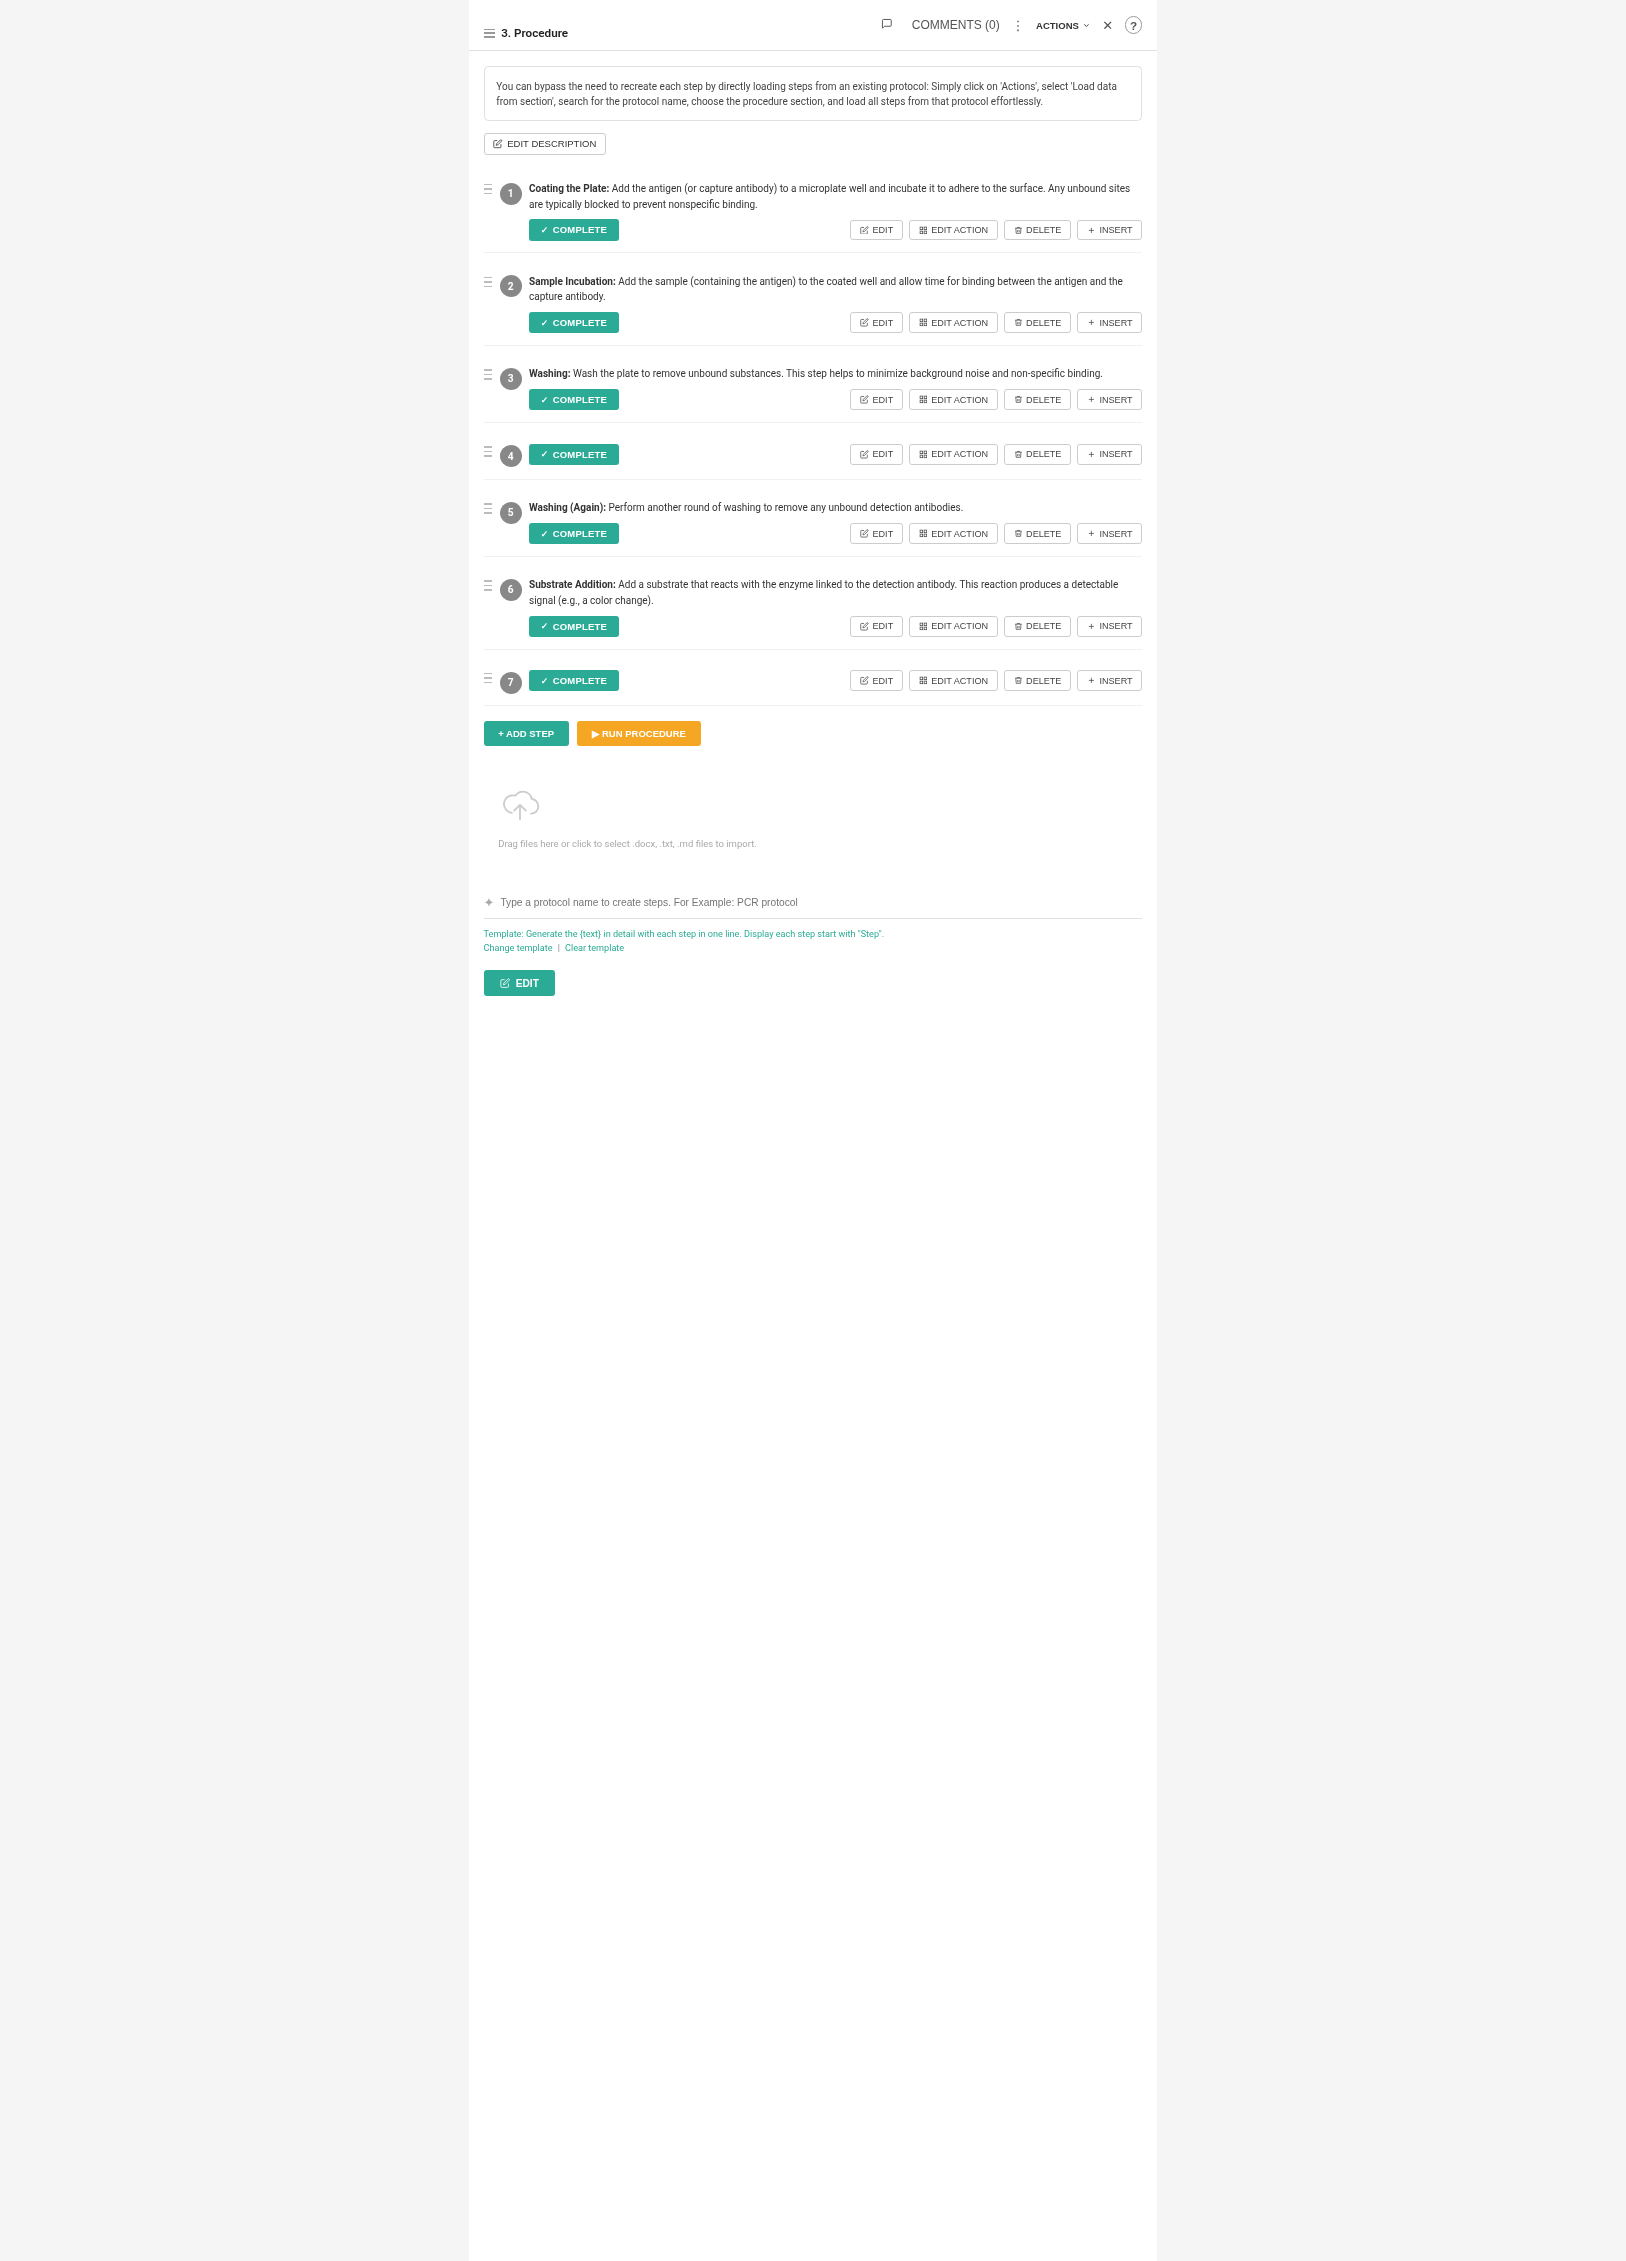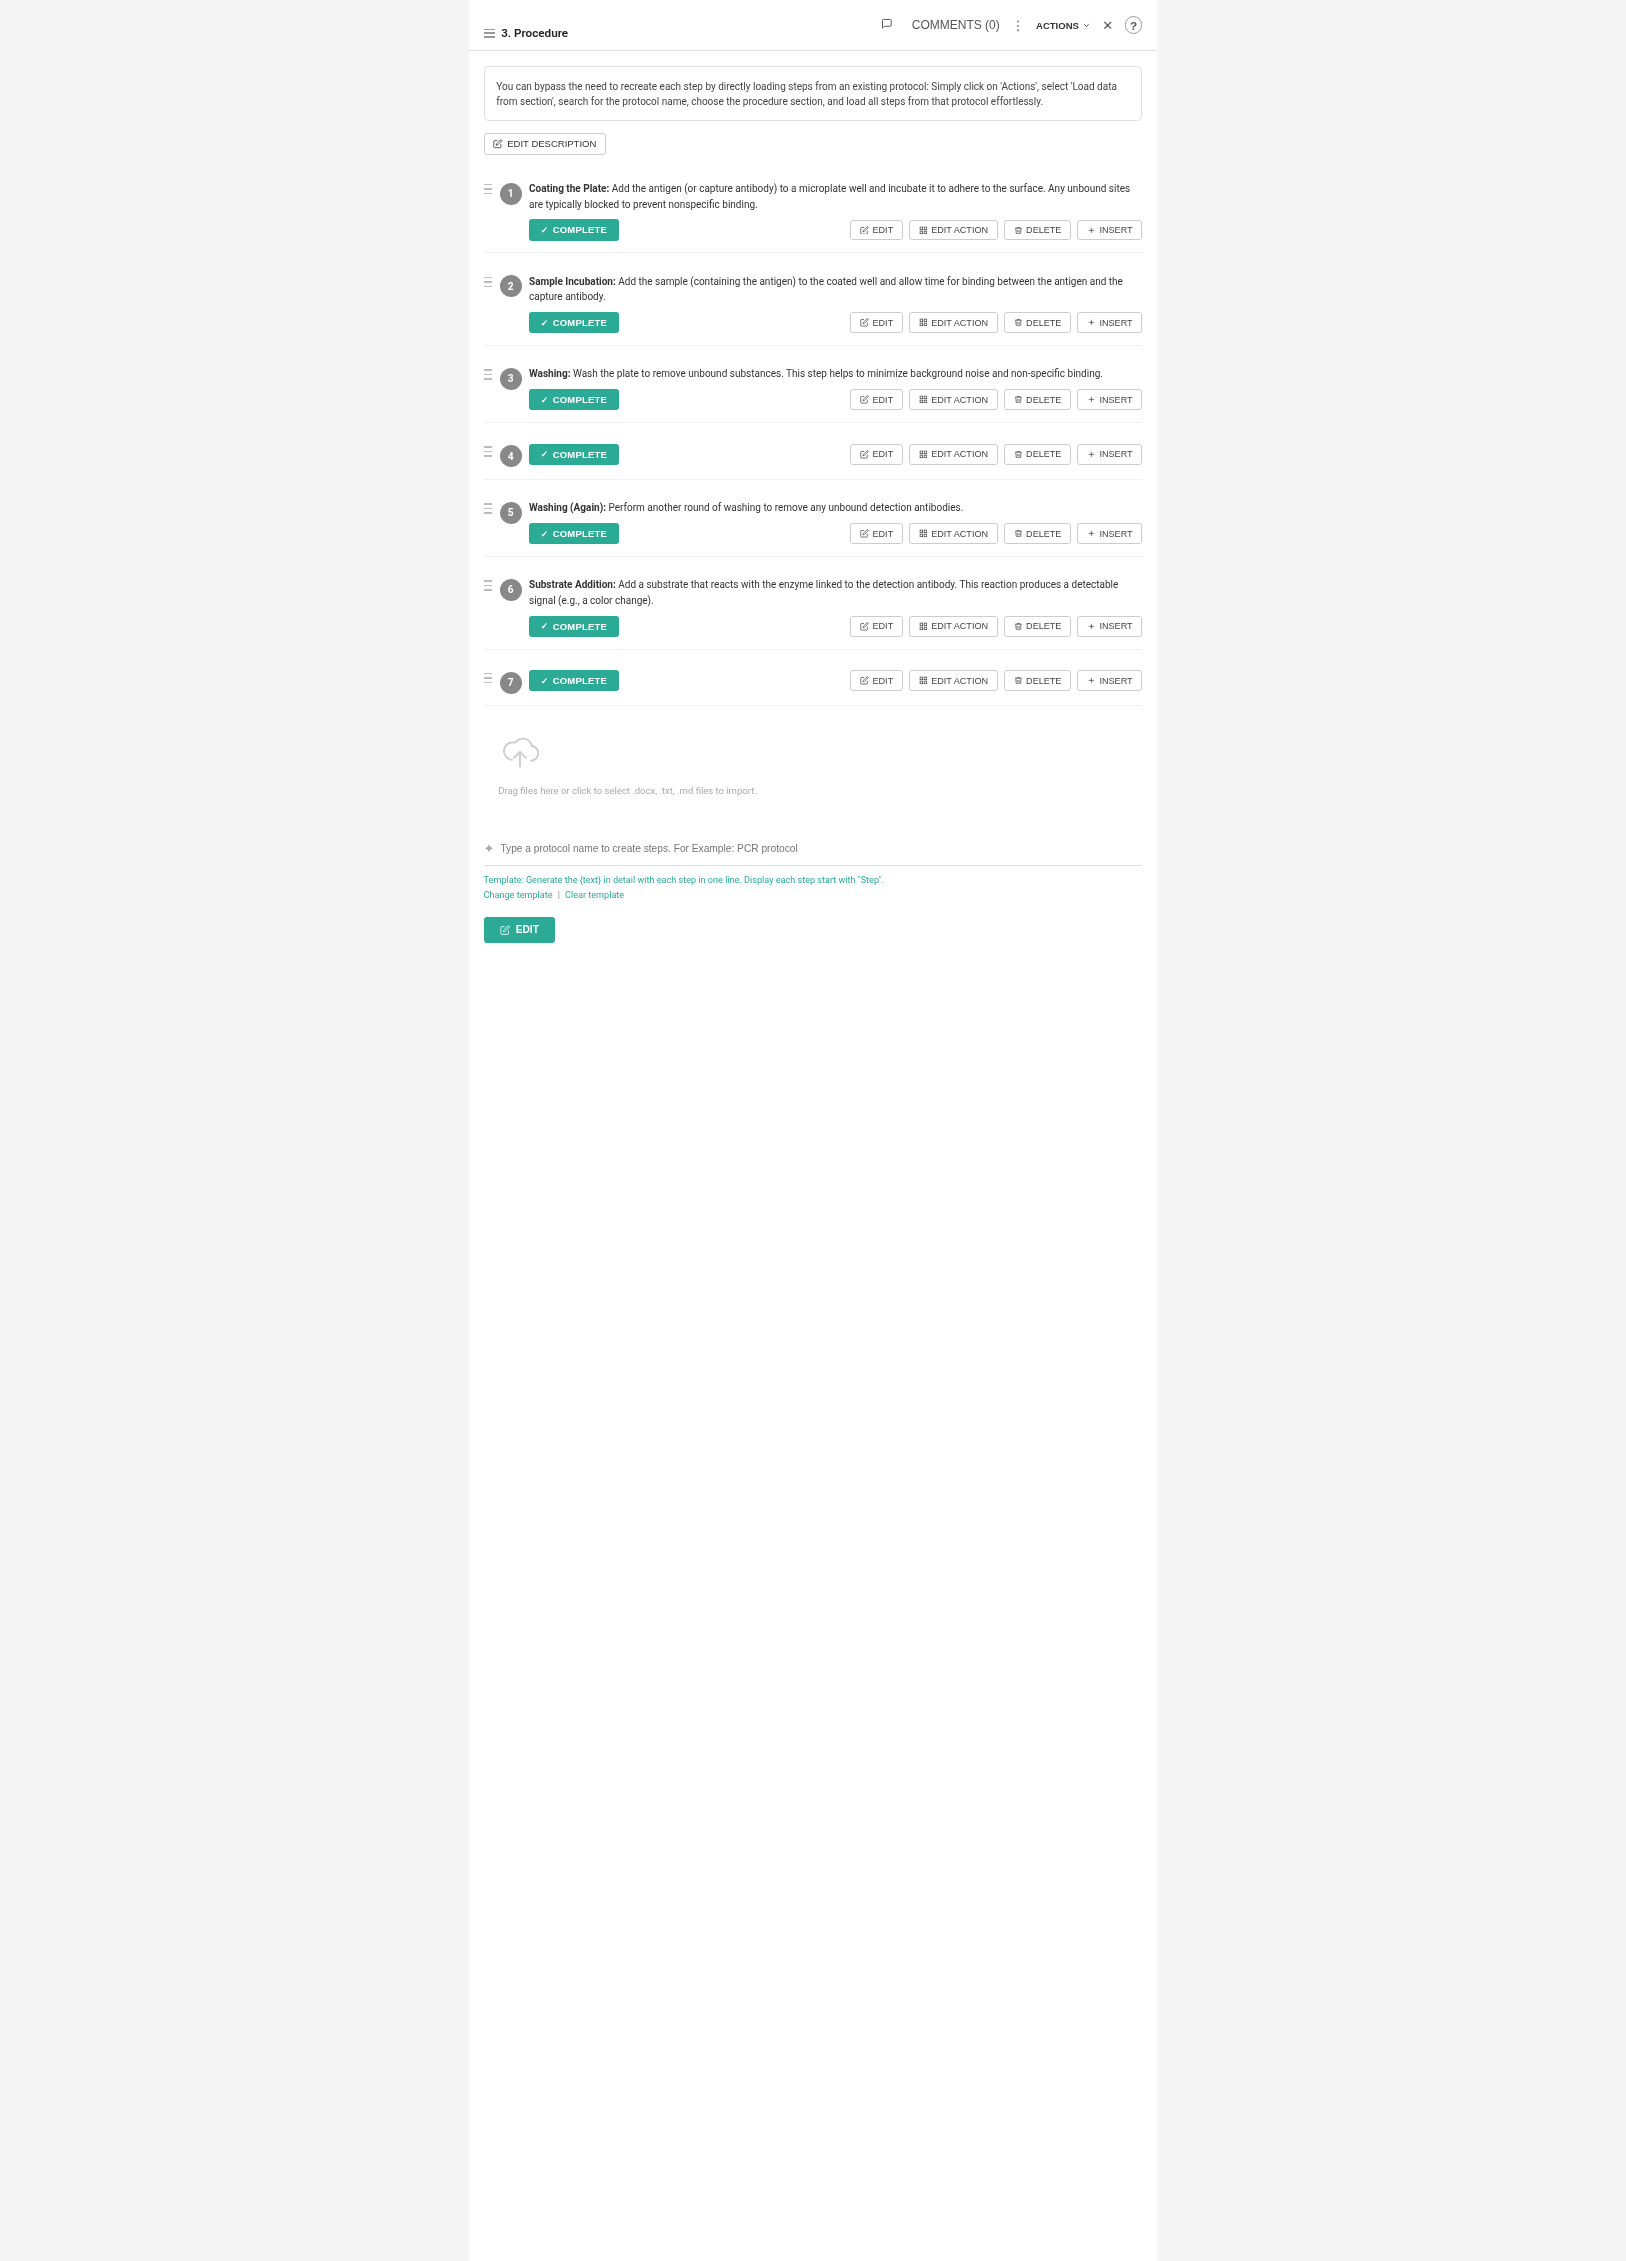--- a/index.html
+++ b/index.html
@@ -742,20 +742,28 @@
                   <line x1="5" y1="12" x2="19" y2="12"></line>
                 </svg>
             <span>INSERT</span>
           </button>
         </div>
       </div>
     </div>
       </div>
 
     
+    <div class="bottom-actions">
+      <button class="add-step-btn">
+        <span>+ ADD STEP</span>
+      </button>
+      <button class="run-procedure-btn">
+        <span>▶ RUN PROCEDURE</span>
+      </button>
+    </div>
 
     
     <div class="upload-area">
       <div class="upload-icon-wrap">
         <svg width="44" height="37" viewBox="0 0 60 50" fill="none" xmlns="http://www.w3.org/2000/svg">
           <path d="M45 32c5.5 0 10-4.5 10-10 0-5.2-3.8-9.5-8.8-10C44.8 6.3 39.9 2 34 2c-4.2 0-7.9 2.1-10.1 5.4C22.7 7.1 21.4 7 20 7 13.4 7 8 12.4 8 19c0 6.2 4.8 11.2 10.9 11.9" stroke="#ccc" stroke-width="2.5" stroke-linecap="round" stroke-linejoin="round" fill="none"></path>
           <path d="M30 22v18M22 28l8-8 8 8" stroke="#ccc" stroke-width="2.5" stroke-linecap="round" stroke-linejoin="round"></path>
         </svg>
       </div>
       <span class="upload-text">Drag files here or click to select .docx, .txt, .md files to import.</span>

